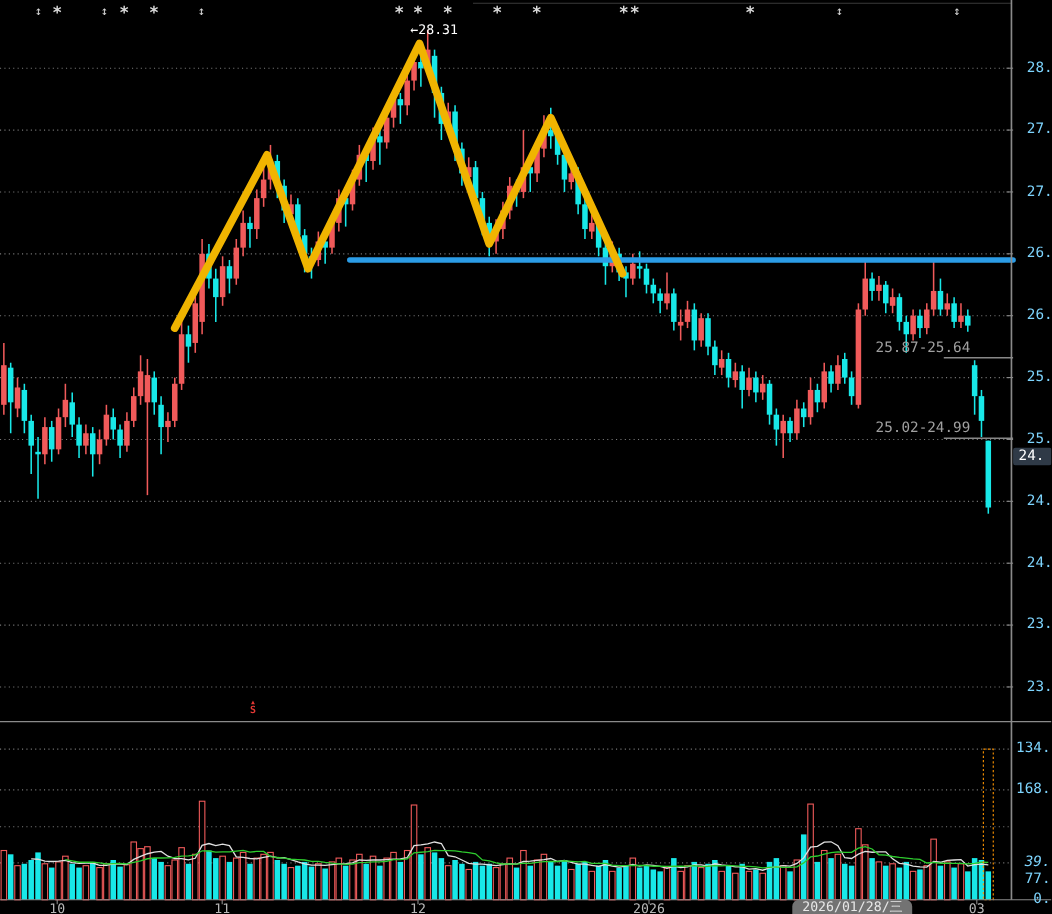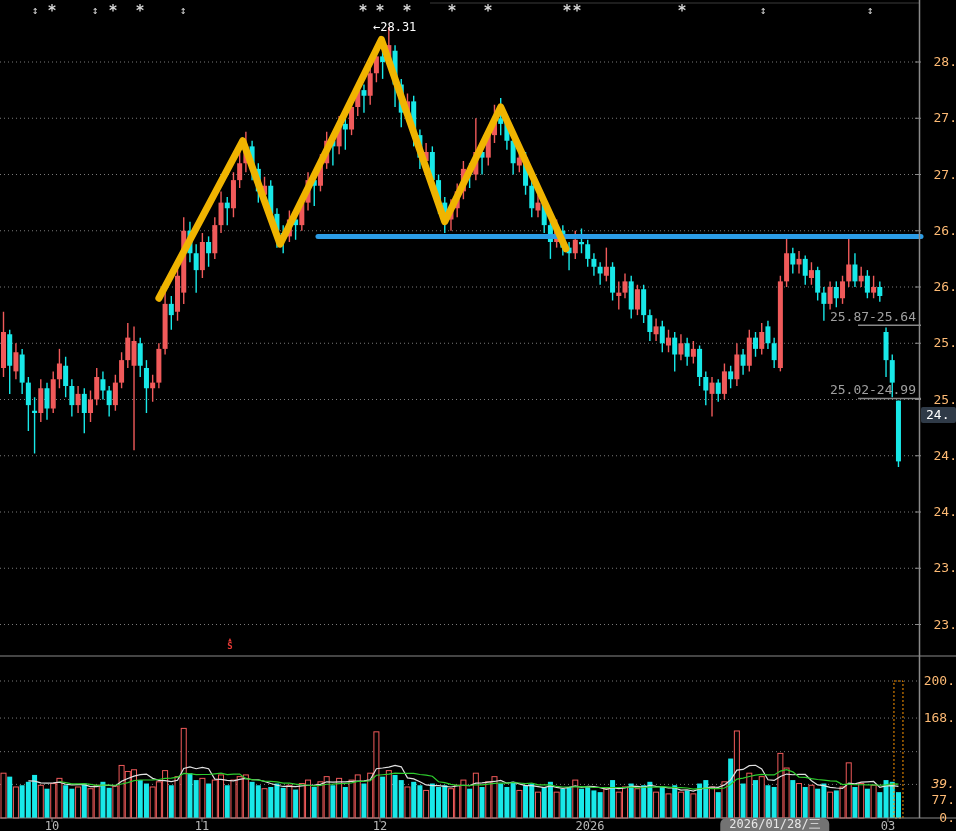--- a/index.html
+++ b/index.html
@@ -1,23 +1,23 @@
 <!DOCTYPE html>
 <html><head>
 <meta charset="utf-8">
 <style>
   html,body{margin:0;padding:0;background:#000;}
   #app{position:relative;width:956px;height:831px;background:#000;overflow:hidden;
        font-family:"DejaVu Sans Mono","Liberation Mono",monospace;}
   #chart-svg{position:absolute;left:0;top:0;}
-  .axis-label{position:absolute;width:32px;text-align:right;font-size:13px;color:#fdba74;
+  .axis-label{position:absolute;width:32px;text-align:right;font-size:13px;color:#7dd3fc;
               line-height:14px;white-space:nowrap;overflow:hidden;}
   .date-label{position:absolute;font-size:12px;color:#b8b8b8;transform:translateX(-50%);top:819px;}
   .marker{position:absolute;font-size:12px;color:#d8d8d8;transform:translateX(-50%);top:4px;line-height:14px;}
-  .gap-label{position:absolute;font-size:13px;color:#a0a0a0;text-align:right;width:120px;}
+  .gap-label{position:absolute;font-size:13px;color:#a0a0a0;width:120px;}
   #peak-annotation{position:absolute;left:373px;top:20px;font-size:12px;color:#fff;}
   #price-badge{position:absolute;left:921px;top:407px;width:35px;height:16px;background:#2f3a47;
                color:#fff;font-size:13px;line-height:16px;padding-left:5px;box-sizing:border-box;border-radius:2px;}
   #panel-menu{position:absolute;top:660px;left:758px;display:flex;gap:14px;align-items:center;
               font-family:"DejaVu Sans","Liberation Sans",sans-serif;font-size:13px;color:#b0b0b0;}
   #panel-menu span{cursor:default;}
   #close-button{width:16px;height:16px;border:1px solid #909090;border-radius:2px;color:#b0b0b0;
                 font-size:12px;line-height:14px;text-align:center;}
   #date-box{position:absolute;top:818px;height:27px;line-height:13px;background:#737373;color:#e8e8e8;
             font-size:12px;padding:0 9px;border-radius:6px 6px 0 0;transform:translateX(-50%);left:775px;}
@@ -513,21 +513,21 @@
       <div class="axis-label" style="left: 925px; top: 111.25px;">27.</div>
       <div class="axis-label" style="left: 925px; top: 167.5px;">27.</div>
       <div class="axis-label" style="left: 925px; top: 223.75px;">26.</div>
       <div class="axis-label" style="left: 925px; top: 280px;">26.</div>
       <div class="axis-label" style="left: 925px; top: 336.25px;">25.</div>
       <div class="axis-label" style="left: 925px; top: 392.5px;">25.</div>
       <div class="axis-label" style="left: 925px; top: 448.75px;">24.</div>
       <div class="axis-label" style="left: 925px; top: 505px;">24.</div>
       <div class="axis-label" style="left: 925px; top: 561.25px;">23.</div>
       <div class="axis-label" style="left: 925px; top: 617.5px;">23.</div>
-      <div class="axis-label" style="left: 923px; top: 674.006px;">200.</div>
+      <div class="axis-label" style="left: 923px; top: 674.006px;">134.</div>
       <div class="axis-label" style="left: 923px; top: 711.054px;">168.</div>
       <div class="axis-label" style="left: 923px; top: 744.657px; margin-top: 48px;">77.</div>
       <div class="axis-label" style="left: 923px; top: 777.398px; font-style: italic;">39.</div>
       <div class="axis-label" style="left: 923px; top: 811px;">0.</div>
       <div class="date-label" style="left: 52px;">10</div>
       <div class="date-label" style="left: 202px;">11</div>
       <div class="date-label" style="left: 380px;">12</div>
       <div class="date-label" style="left: 590px;">2026</div>
       <div class="date-label" style="left: 888px;">03</div>
       <div class="marker" style="left: 35px; font-weight: normal; font-size: 11px;">↕</div>

